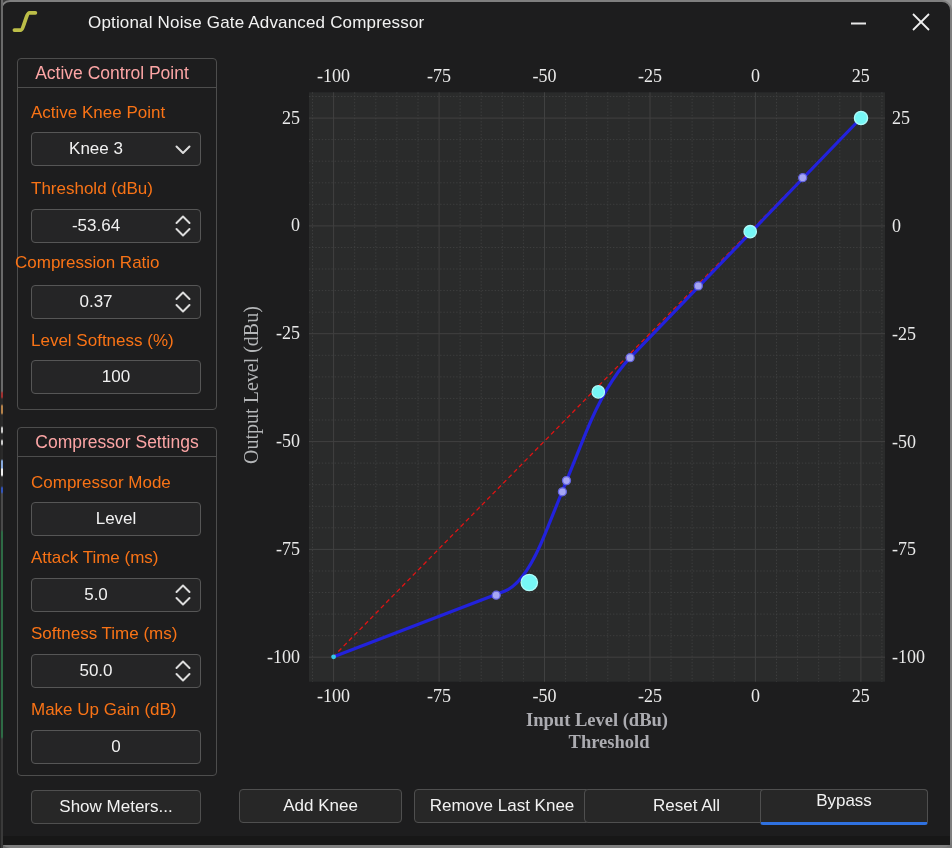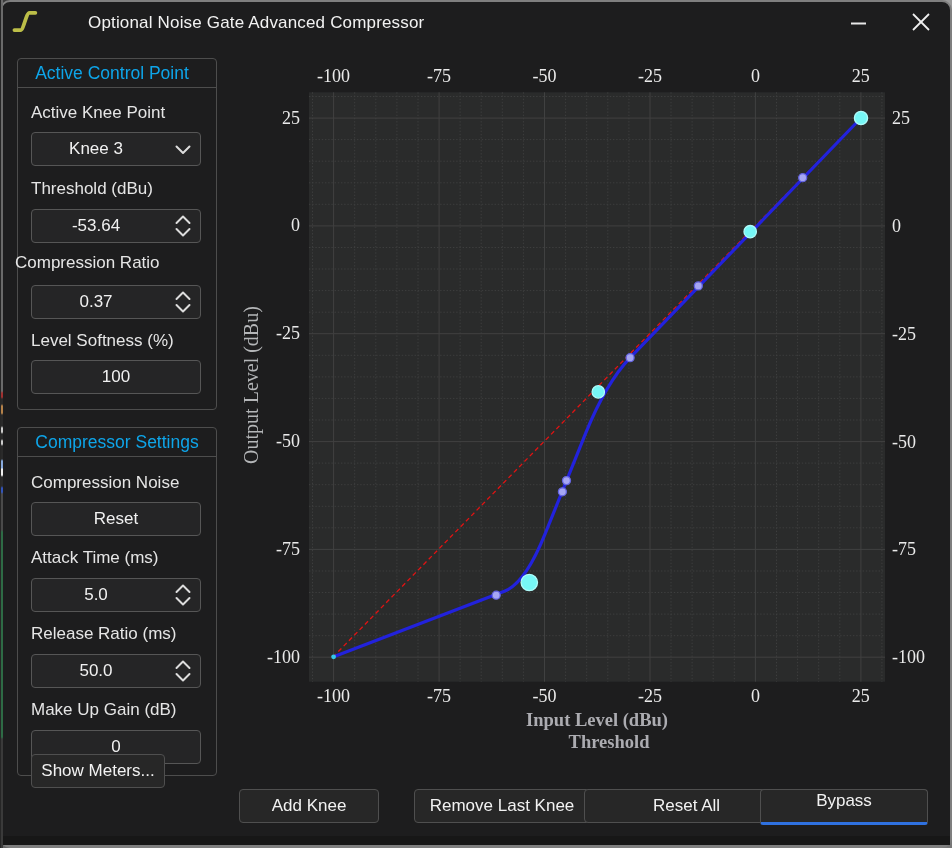--- a/index.html
+++ b/index.html
@@ -6,23 +6,23 @@
   html,body { width:952px; height:848px; background:#131313; overflow:hidden;
     font-family:"Liberation Sans", sans-serif; }
   .win { position:absolute; left:0; top:0; width:952px; height:848px;
     background:#1d1d1e; border:2px solid #7f7f7f; border-bottom-width:3px;
     border-radius:10px; }
   .abs { position:absolute; }
   .title { position:absolute; left:49px; top:12.5px; font-size:17px; letter-spacing:0.17px; color:#f2f2f2;margin-left:39px; }
   .grp { position:absolute; left:17px; width:200px; border:1px solid #4d4d4d;
     border-radius:4px; }
   .grphdr { position:absolute; left:0; top:0; width:100%; height:29px;
-    border-bottom:1px solid #4d4d4d; color:#0ea5e9; font-size:17.5px;
+    border-bottom:1px solid #4d4d4d; color:#fca5a5; font-size:17.5px;
     display:flex; align-items:center; justify-content:center; }
-  .lbl { position:absolute; color:#e5e5e5; font-size:17px; line-height:20px; white-space:nowrap; }
+  .lbl { position:absolute; color:#f97316; font-size:17px; line-height:20px; white-space:nowrap; }
   .fld { position:absolute; left:31px; width:170px; height:34px;
     background:#252526; border:1px solid #565656; border-radius:4px;
     color:#f1f1f1; font-size:17px; display:flex; align-items:center;
     justify-content:center; }
   .fld.ch { padding-right:40px; }
   .btn { position:absolute; height:34px; background:#272727;
     border:1px solid #4f4f4f; border-radius:4px; color:#f2f2f2; font-size:17px;
     display:flex; align-items:center; justify-content:center; }
   .chev { position:absolute; right:6px; top:0; height:100%; }
 </style>
@@ -76,42 +76,42 @@
     <polyline points="4.5,13 11,6.5 17.5,13" fill="none" stroke="#dcdcdc" stroke-width="2" stroke-linecap="round" stroke-linejoin="round"></polyline>
     <polyline points="4.5,19 11,25.5 17.5,19" fill="none" stroke="#dcdcdc" stroke-width="2" stroke-linecap="round" stroke-linejoin="round"></polyline>
   </svg>
 </div>
 <div class="lbl" style="left:31px;top:331px">Level Softness (%)</div>
 <div class="fld" style="top:360px">100</div>
 
 <div class="grp" style="top:427px;height:349px">
     <div class="grphdr">Compressor Settings</div>
   </div>
-<div class="lbl" style="left:31px;top:473px">Compression Noise</div>
-<div class="fld" style="top:502px">Reset</div>
+<div class="lbl" style="left:31px;top:473px">Compressor Mode</div>
+<div class="fld" style="top:502px">Level</div>
 <div class="lbl" style="left:31px;top:548px">Attack Time (ms)</div>
 <div class="fld ch" style="top:578px">5.0
   <svg class="chev" width="22" height="32" viewBox="0 0 22 32">
     <polyline points="4.5,13 11,6.5 17.5,13" fill="none" stroke="#dcdcdc" stroke-width="2" stroke-linecap="round" stroke-linejoin="round"></polyline>
     <polyline points="4.5,19 11,25.5 17.5,19" fill="none" stroke="#dcdcdc" stroke-width="2" stroke-linecap="round" stroke-linejoin="round"></polyline>
   </svg>
 </div>
-<div class="lbl" style="left:31px;top:624px">Release Ratio (ms)</div>
+<div class="lbl" style="left:31px;top:624px">Softness Time (ms)</div>
 <div class="fld ch" style="top:654px">50.0
   <svg class="chev" width="22" height="32" viewBox="0 0 22 32">
     <polyline points="4.5,13 11,6.5 17.5,13" fill="none" stroke="#dcdcdc" stroke-width="2" stroke-linecap="round" stroke-linejoin="round"></polyline>
     <polyline points="4.5,19 11,25.5 17.5,19" fill="none" stroke="#dcdcdc" stroke-width="2" stroke-linecap="round" stroke-linejoin="round"></polyline>
   </svg>
 </div>
 <div class="lbl" style="left:31px;top:700px">Make Up Gain (dB)</div>
 <div class="fld" style="top:730px">0</div>
 
-<div class="btn" style="left:31px;top:754px;width:134px">Show Meters...</div>
+<div class="btn" style="left:31px;top:790px;width:170px">Show Meters...</div>
 
-<div class="btn" style="left:239px;top:789px;width:140px">Add Knee</div>
+<div class="btn" style="left:239px;top:789px;width:163px">Add Knee</div>
 <div class="btn" style="left:414px;top:789px;width:176px">Remove Last Knee</div>
 <div class="btn" style="left:584px;top:789px;width:205px">Reset All</div>
 <div class="btn" style="left:760px;top:789px;width:168px;height:36px;border-bottom:3px solid #2f71e0;border-bottom-left-radius:3px;border-bottom-right-radius:3px;padding-bottom:10px">Bypass</div>
 
 <svg class="abs" style="left:0;top:0" width="952" height="780" viewBox="0 0 952 780">
     <rect x="309" y="92.3" width="576" height="589.4000000000001" fill="#2a2b2b"></rect>
     <path d="M312.5 92.3V681.7M354.7 92.3V681.7M375.8 92.3V681.7M396.9 92.3V681.7M418.0 92.3V681.7M460.1 92.3V681.7M481.2 92.3V681.7M502.3 92.3V681.7M523.4 92.3V681.7M565.6 92.3V681.7M586.7 92.3V681.7M607.8 92.3V681.7M628.9 92.3V681.7M671.0 92.3V681.7M692.1 92.3V681.7M713.2 92.3V681.7M734.3 92.3V681.7M776.5 92.3V681.7M797.6 92.3V681.7M818.7 92.3V681.7M839.8 92.3V681.7M881.9 92.3V681.7M309 635.7H885M309 614.1H885M309 592.5H885M309 571.0H885M309 527.8H885M309 506.3H885M309 484.7H885M309 463.1H885M309 420.0H885M309 398.4H885M309 376.9H885M309 355.3H885M309 312.2H885M309 290.6H885M309 269.0H885M309 247.5H885M309 204.3H885M309 182.8H885M309 161.2H885M309 139.6H885M309 96.5H885" stroke="#3d3e3e" stroke-width="1" fill="none" stroke-dasharray="1.4 1.8"></path>
     <path d="M333.6 92.3V681.7M439.1 92.3V681.7M544.5 92.3V681.7M650.0 92.3V681.7M755.4 92.3V681.7M860.9 92.3V681.7M309 657.2H885M309 549.4H885M309 441.6H885M309 333.7H885M309 225.9H885M309 118.1H885" stroke="#404141" stroke-width="1" fill="none"></path>
     <line x1="333" y1="657" x2="861" y2="118" stroke="#e01313" stroke-width="1.3" stroke-dasharray="4.4 3.2"></line>
     <path d="M333,657 L505,591 Q525.1,583.3 545,534.2 L586,432.3 Q606.5,382.3 630,357.8 L861,118" stroke="#2222dc" stroke-width="3.2" fill="none" stroke-linejoin="round"></path>

